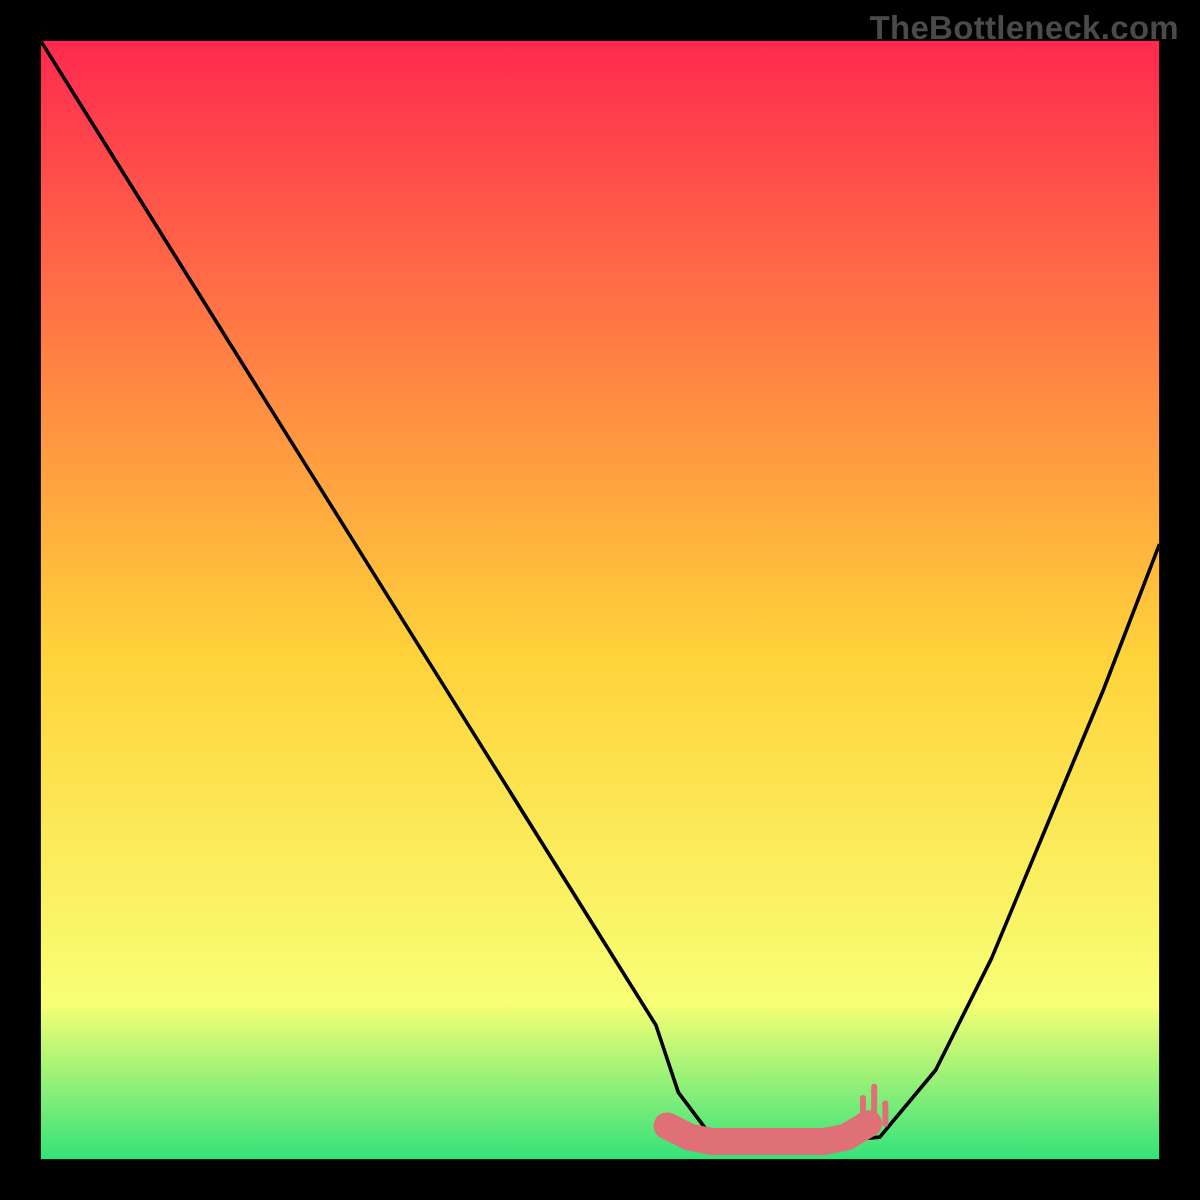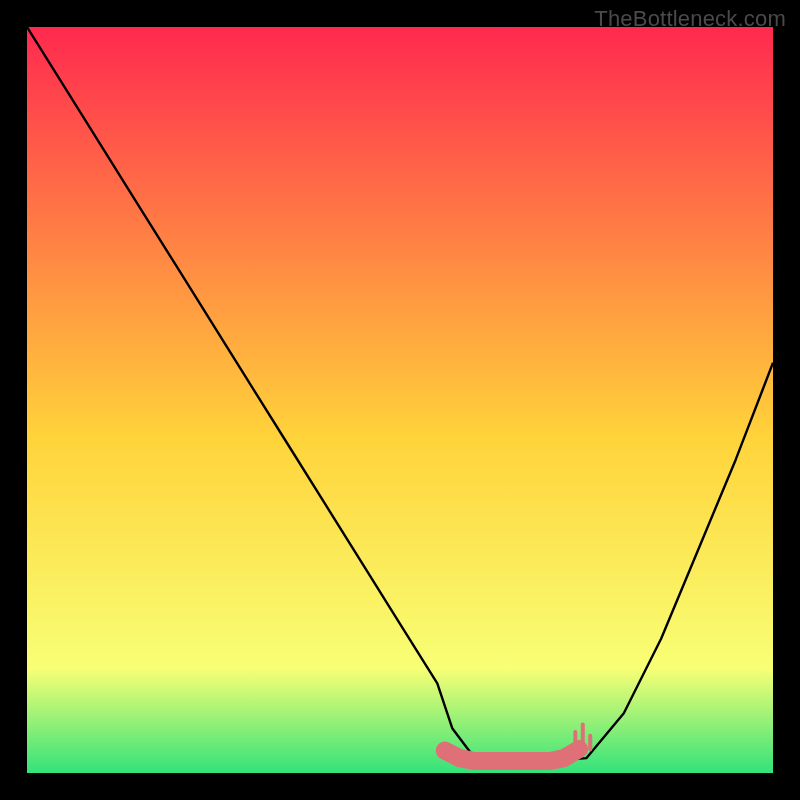--- a/index.html
+++ b/index.html
@@ -16,21 +16,21 @@
     width: 800px;
     height: 800px;
     background: #000;
   }
   .watermark {
     position: absolute;
     top: 6px;
     right: 14px;
     color: #4a4a4a;
     font-size: 22px;
-    font-weight: normal;
+    font-weight: bold;
     letter-spacing: 0.2px;
   }
   .plot-area {
     position: absolute;
     left: 27px;
     top: 27px;
     width: 746px;
     height: 746px;
     overflow: hidden;
   }

